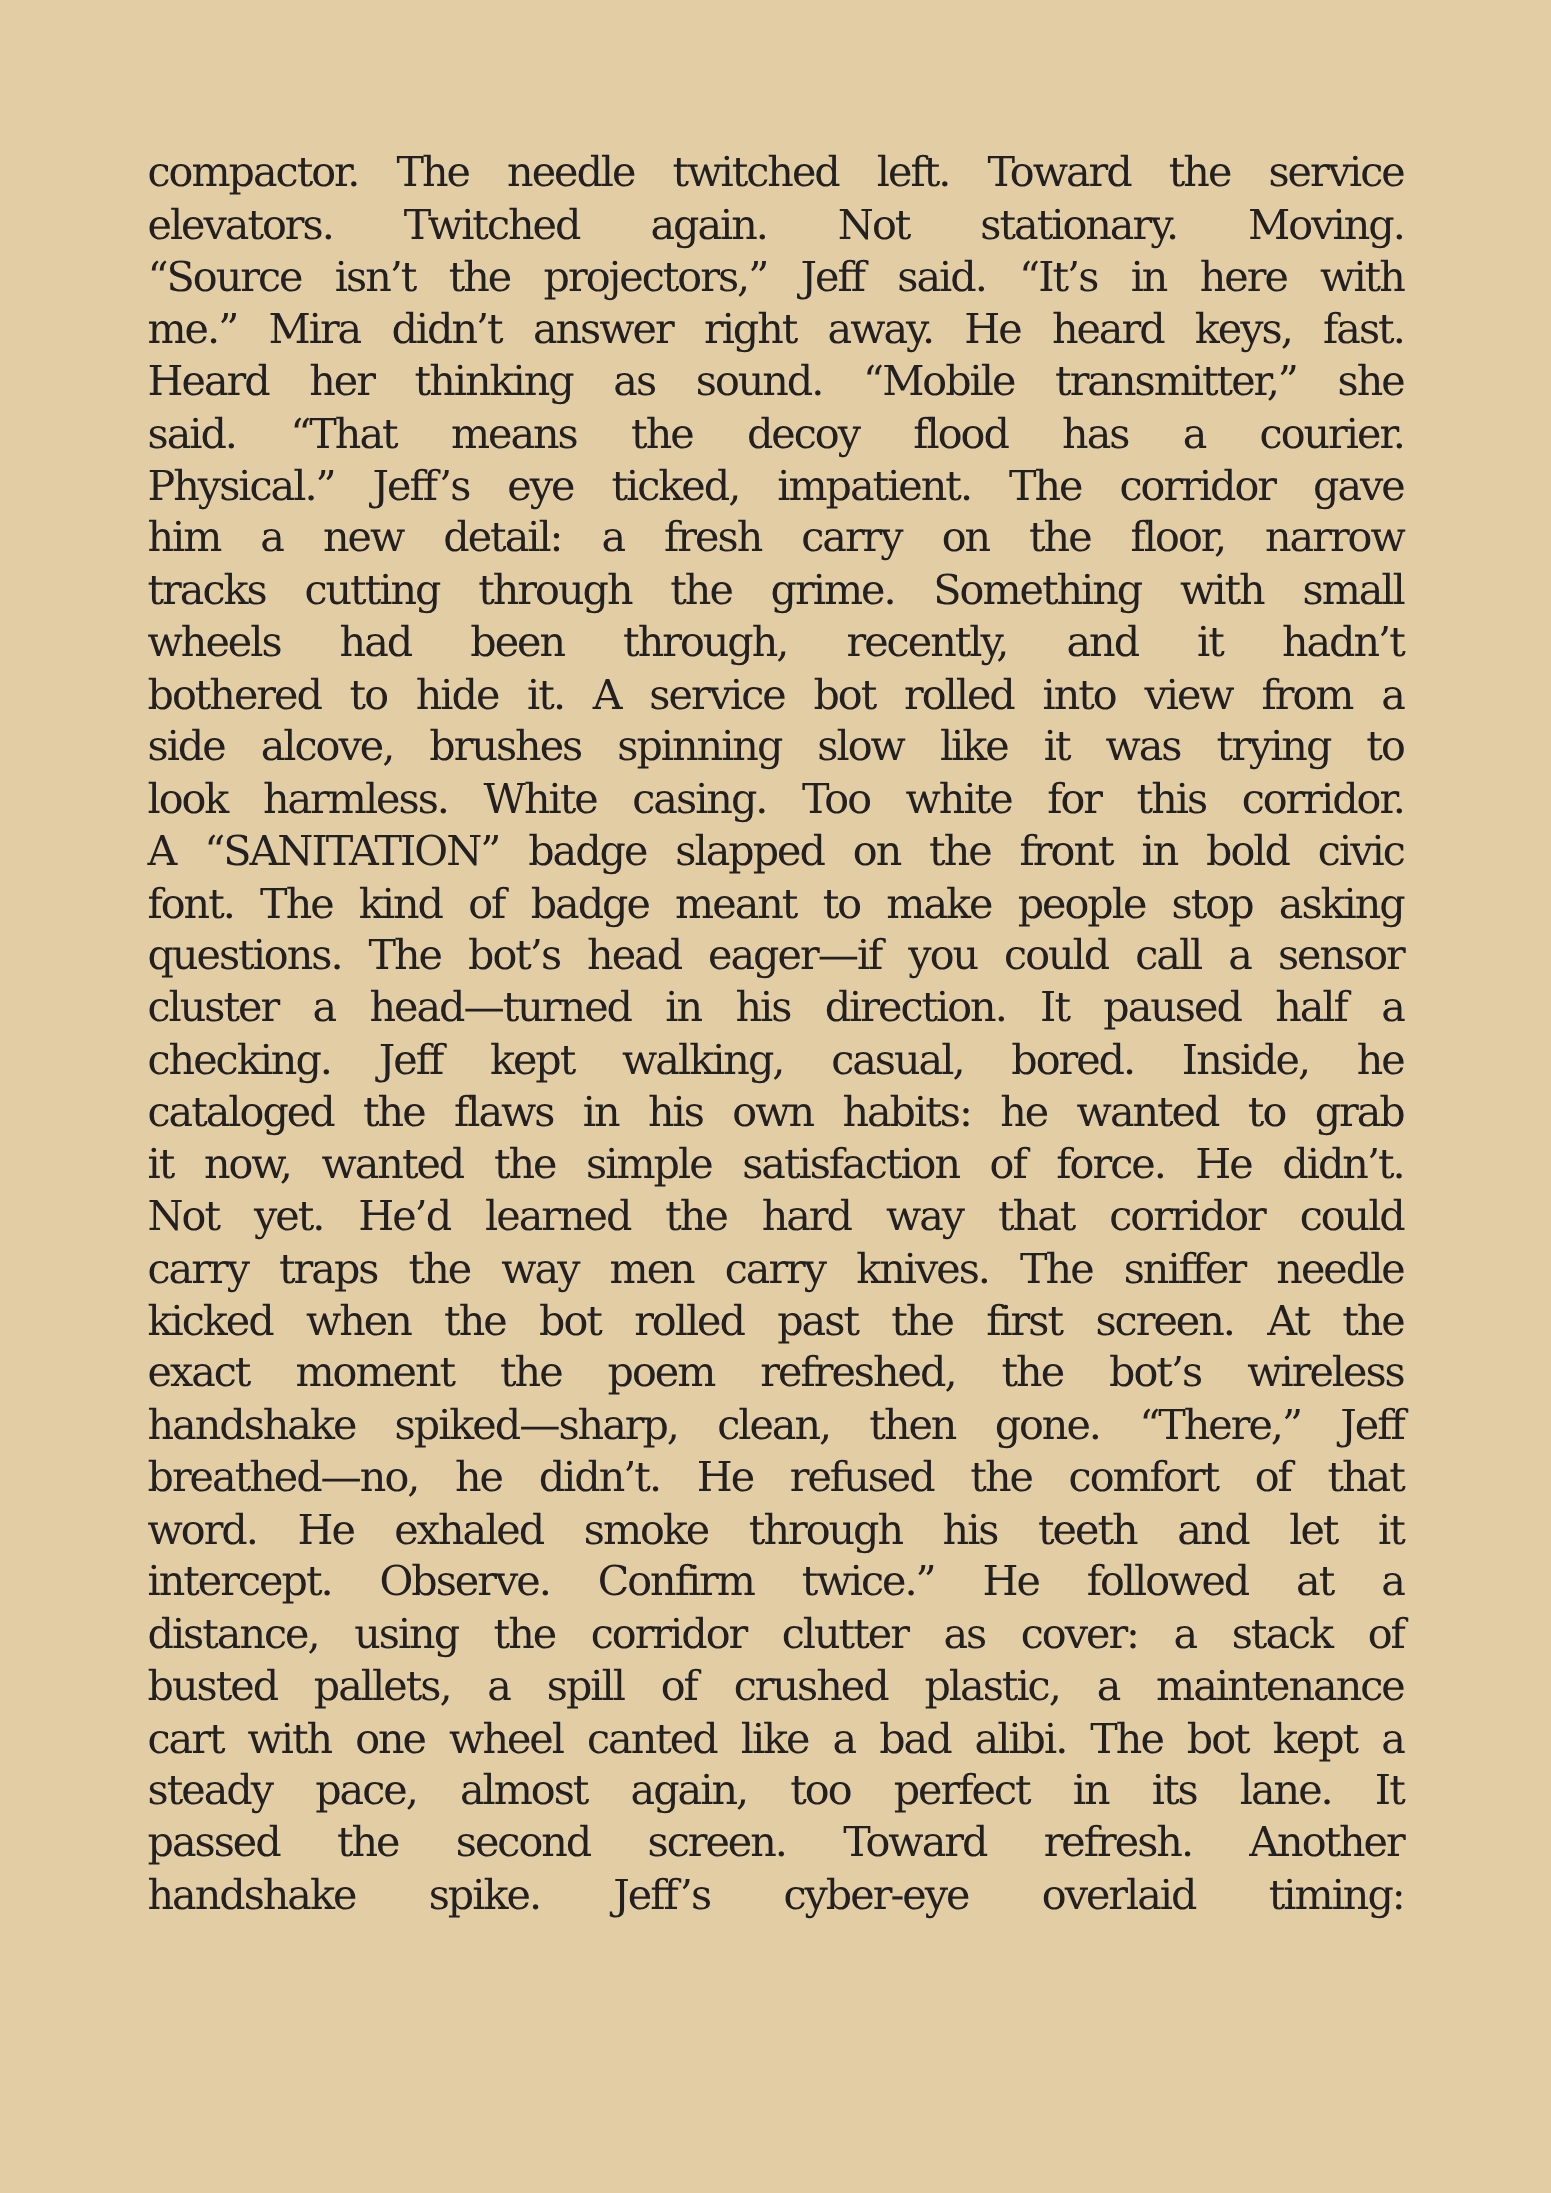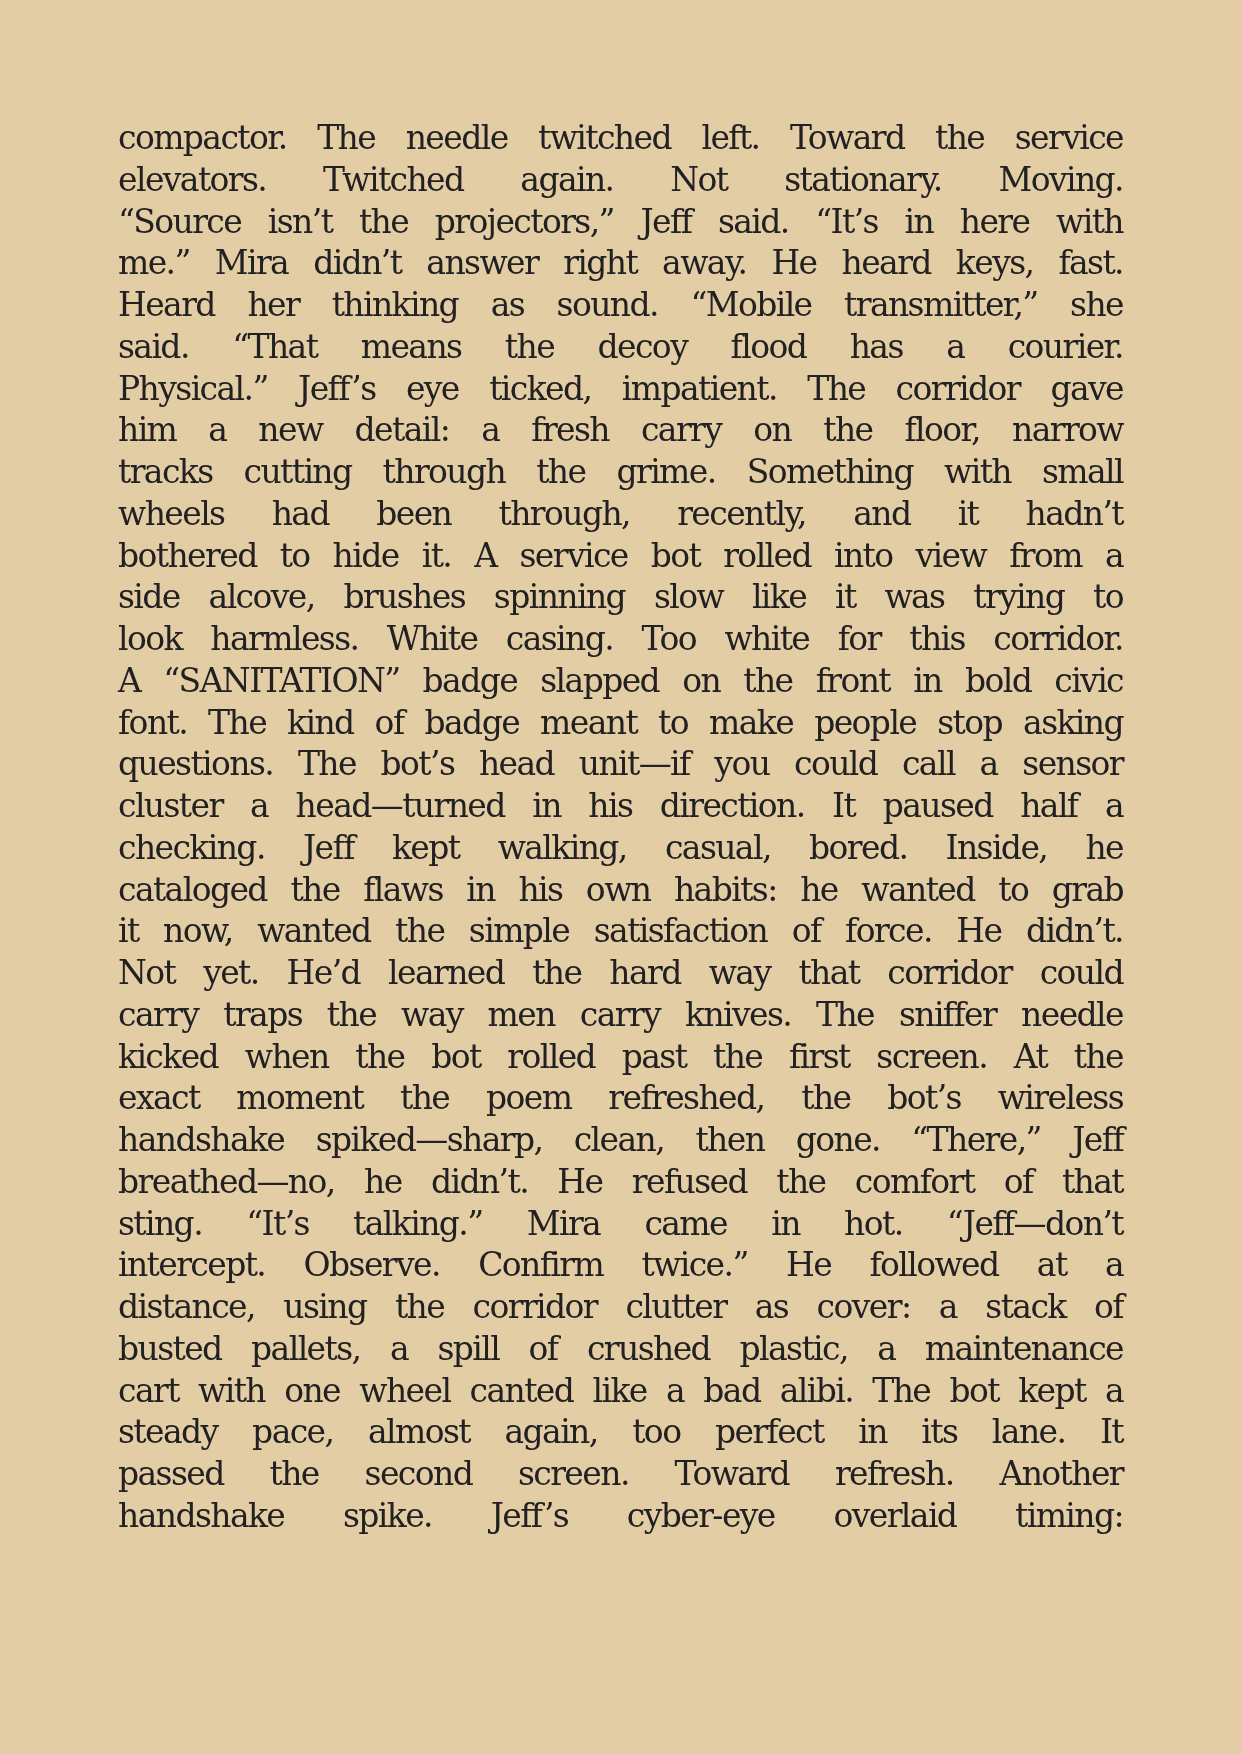--- a/index.html
+++ b/index.html
@@ -55,32 +55,32 @@
     <span class="line">said. “That means the decoy flood has a courier.</span>
     <span class="line">Physical.” Jeff’s eye ticked, impatient. The corridor gave</span>
     <span class="line">him a new detail: a fresh carry on the floor, narrow</span>
     <span class="line">tracks cutting through the grime. Something with small</span>
     <span class="line">wheels had been through, recently, and it hadn’t</span>
     <span class="line">bothered to hide it. A service bot rolled into view from a</span>
     <span class="line">side alcove, brushes spinning slow like it was trying to</span>
     <span class="line">look harmless. White casing. Too white for this corridor.</span>
     <span class="line">A “SANITATION” badge slapped on the front in bold civic</span>
     <span class="line">font. The kind of badge meant to make people stop asking</span>
-    <span class="line">questions. The bot’s head unit—if you could call a sensor</span>
+    <span class="line">questions. The bot’s head eager—if you could call a sensor</span>
     <span class="line">cluster a head—turned in his direction. It paused half a</span>
     <span class="line">checking. Jeff kept walking, casual, bored. Inside, he</span>
     <span class="line">cataloged the flaws in his own habits: he wanted to grab</span>
     <span class="line">it now, wanted the simple satisfaction of force. He didn’t.</span>
     <span class="line">Not yet. He’d learned the hard way that corridor could</span>
     <span class="line">carry traps the way men carry knives. The sniffer needle</span>
     <span class="line">kicked when the bot rolled past the first screen. At the</span>
     <span class="line">exact moment the poem refreshed, the bot’s wireless</span>
     <span class="line">handshake spiked—sharp, clean, then gone. “There,” Jeff</span>
     <span class="line">breathed—no, he didn’t. He refused the comfort of that</span>
-    <span class="line">sting. “It’s talking.” Mira came in hot. “Jeff—don’t</span>
+    <span class="line">word. He exhaled smoke through his teeth and let it</span>
     <span class="line">intercept. Observe. Confirm twice.” He followed at a</span>
     <span class="line">distance, using the corridor clutter as cover: a stack of</span>
     <span class="line">busted pallets, a spill of crushed plastic, a maintenance</span>
     <span class="line">cart with one wheel canted like a bad alibi. The bot kept a</span>
     <span class="line">steady pace, almost again, too perfect in its lane. It</span>
     <span class="line">passed the second screen. Toward refresh. Another</span>
     <span class="line">handshake spike. Jeff’s cyber-eye overlaid timing:</span>
   </div>
 </div>
 

